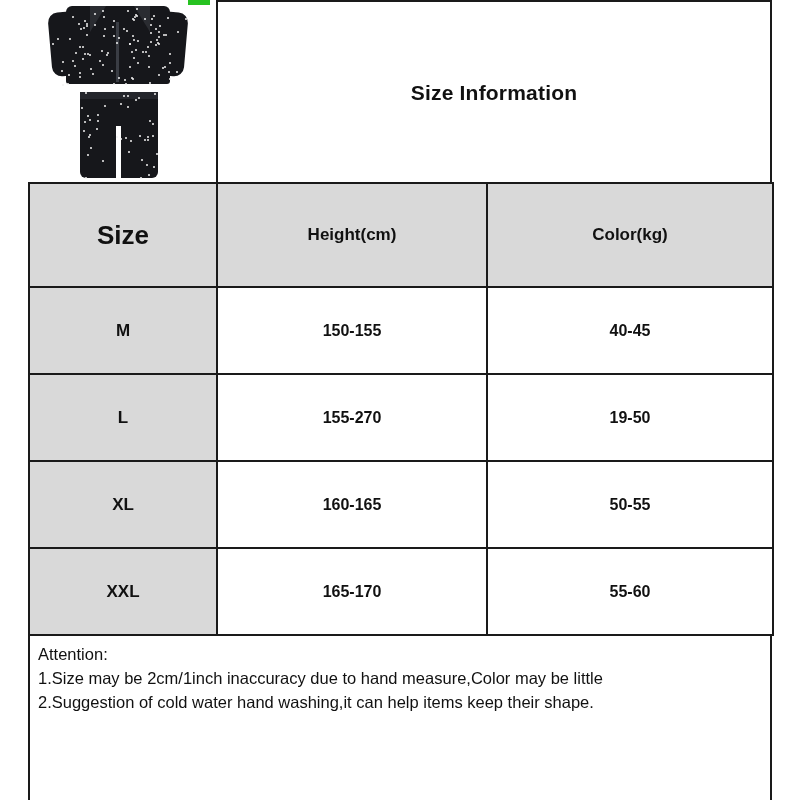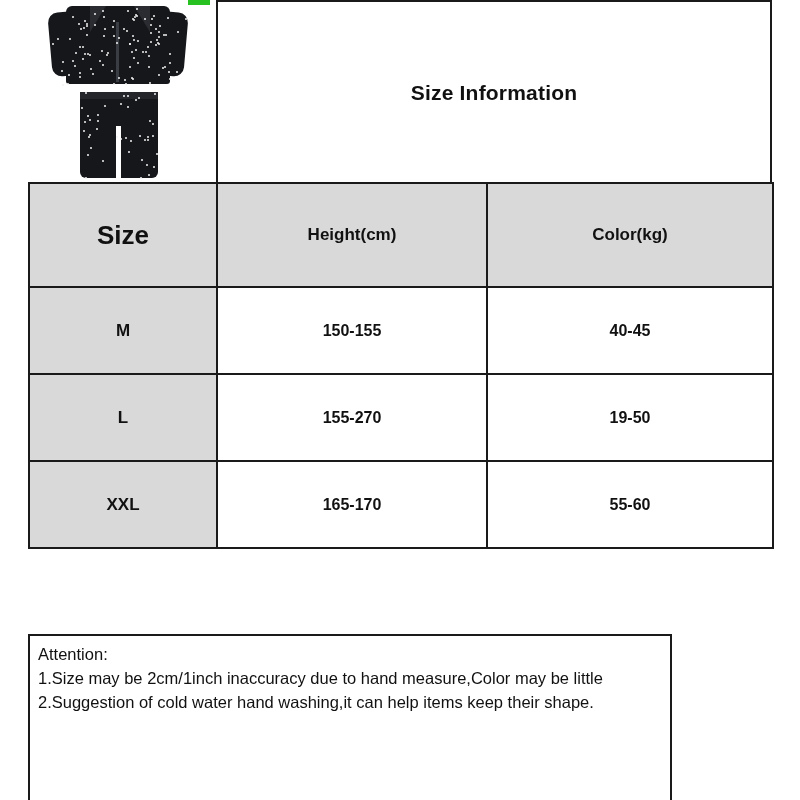--- a/index.html
+++ b/index.html
@@ -194,21 +194,21 @@
   .hdr-other { font-size: 17px; }
 
   .body-row td { height: 85px; background: #ffffff; font-size: 16px; font-weight: bold; }
   .body-row td.size-cell { background: #d9d9d9; font-size: 17px; }
 
   
   .attention {
     position: absolute;
     left: 28px;
     top: 634px;
-    width: 644px;
+    width: 744px;
     height: 166px;
     border: 2px solid #1a1a1a;
     border-bottom: none;
     box-sizing: border-box;
     background: #ffffff;
     padding: 8px 6px 0 8px;
   }
   .attention p {
     margin: 0 0 2px 0;
     font-size: 16.5px;
@@ -408,20 +408,25 @@
         <td class="size-cell">M</td>
         <td>150-155</td>
         <td>40-45</td>
       </tr>
       <tr class="body-row">
         <td class="size-cell">L</td>
         <td>155-270</td>
         <td>19-50</td>
       </tr>
       <tr class="body-row">
+        <td class="size-cell">XL</td>
+        <td>160-165</td>
+        <td>50-55</td>
+      </tr>
+      <tr class="body-row">
         <td class="size-cell">XXL</td>
         <td>165-170</td>
         <td>55-60</td>
       </tr>
     </tbody>
   </table>
 
   <div class="attention">
     <p>Attention:</p>
     <p>1.Size may be 2cm/1inch inaccuracy due to hand measure,Color may be little</p>

